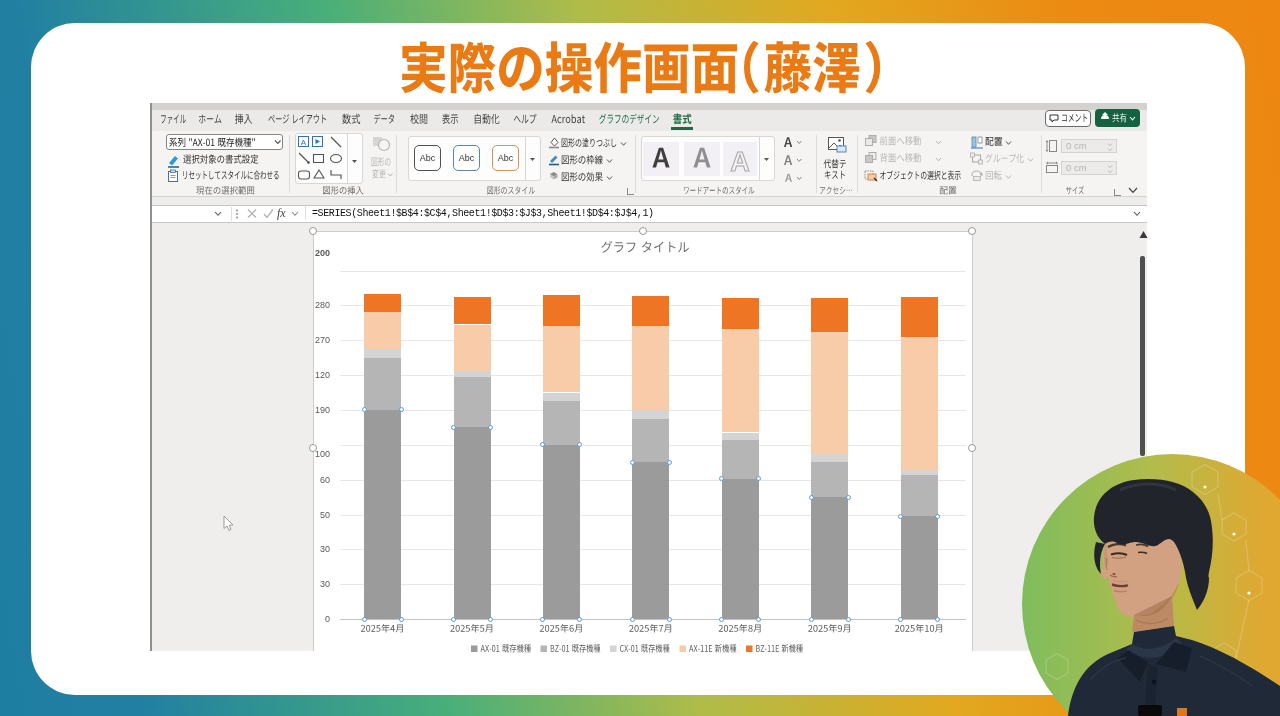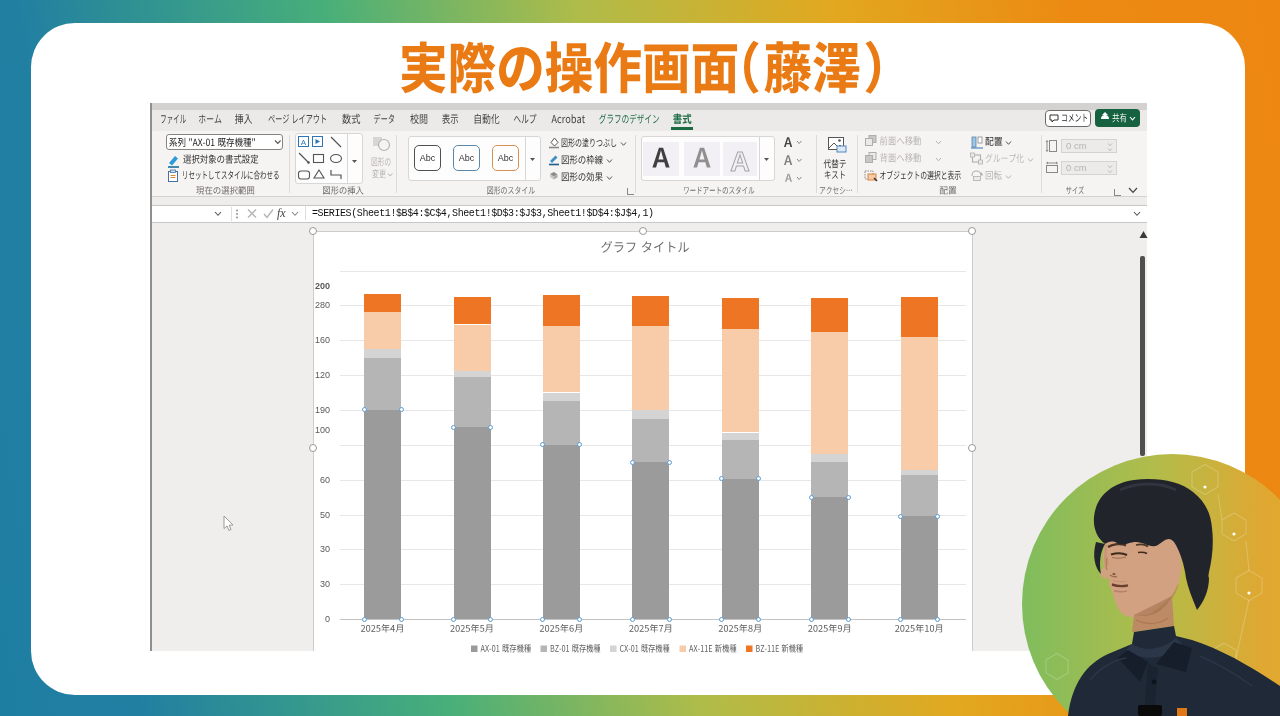--- a/index.html
+++ b/index.html
@@ -60,31 +60,31 @@
 <div class="ytick" style="left:304px;top:614.0px;">0</div>
 <div class="grid" style="top:584.1px;"></div>
 <div class="ytick" style="left:304px;top:579.1px;">30</div>
 <div class="grid" style="top:549.3px;"></div>
 <div class="ytick" style="left:304px;top:544.3px;">30</div>
 <div class="grid" style="top:514.5px;"></div>
 <div class="ytick" style="left:304px;top:509.5px;">50</div>
 <div class="grid" style="top:479.6px;"></div>
 <div class="ytick" style="left:304px;top:474.6px;">60</div>
 <div class="grid" style="top:444.8px;"></div>
-<div class="ytick" style="left:304px;top:425px;">100</div>
+<div class="ytick" style="left:304px;top:449px;">100</div>
 <div class="grid" style="top:409.9px;"></div>
 <div class="ytick" style="left:304px;top:404.9px;">190</div>
 <div class="grid" style="top:375.1px;"></div>
 <div class="ytick" style="left:304px;top:370.1px;">120</div>
 <div class="grid" style="top:340.2px;"></div>
-<div class="ytick" style="left:304px;top:335.2px;">160</div>
+<div class="ytick" style="left:304px;top:335.2px;">270</div>
 <div class="grid" style="top:305.4px;"></div>
 <div class="ytick" style="left:304px;top:300.4px;">280</div>
 <div class="grid" style="top:270.5px;"></div>
-<div class="ytick" style="left:304px;top:281px;font-weight:bold;">200</div>
+<div class="ytick" style="left:304px;top:248px;font-weight:bold;">200</div>
 <div class="abs" style="left:340px;top:619px;width:626px;height:1px;background:#c3c3c3;"></div>
 <div class="abs" style="left:364.0px;top:409.9px;width:37px;height:209.1px;background:#9b9b9b;"></div>
 <div class="abs" style="left:364.0px;top:357.6px;width:37px;height:52.3px;background:#b5b5b5;"></div>
 <div class="abs" style="left:364.0px;top:348.9px;width:37px;height:8.7px;background:#d4d4d4;"></div>
 <div class="abs" style="left:364.0px;top:312.3px;width:37px;height:36.6px;background:#f8cba9;"></div>
 <div class="abs" style="left:364.0px;top:294.0px;width:37px;height:18.3px;background:#ed7524;"></div>
 <div class="hdl" style="left:361.5px;top:407.4px;"></div>
 <div class="hdl" style="left:361.5px;top:616.5px;"></div>
 <div class="hdl" style="left:398.5px;top:407.4px;"></div>
 <div class="hdl" style="left:398.5px;top:616.5px;"></div>

